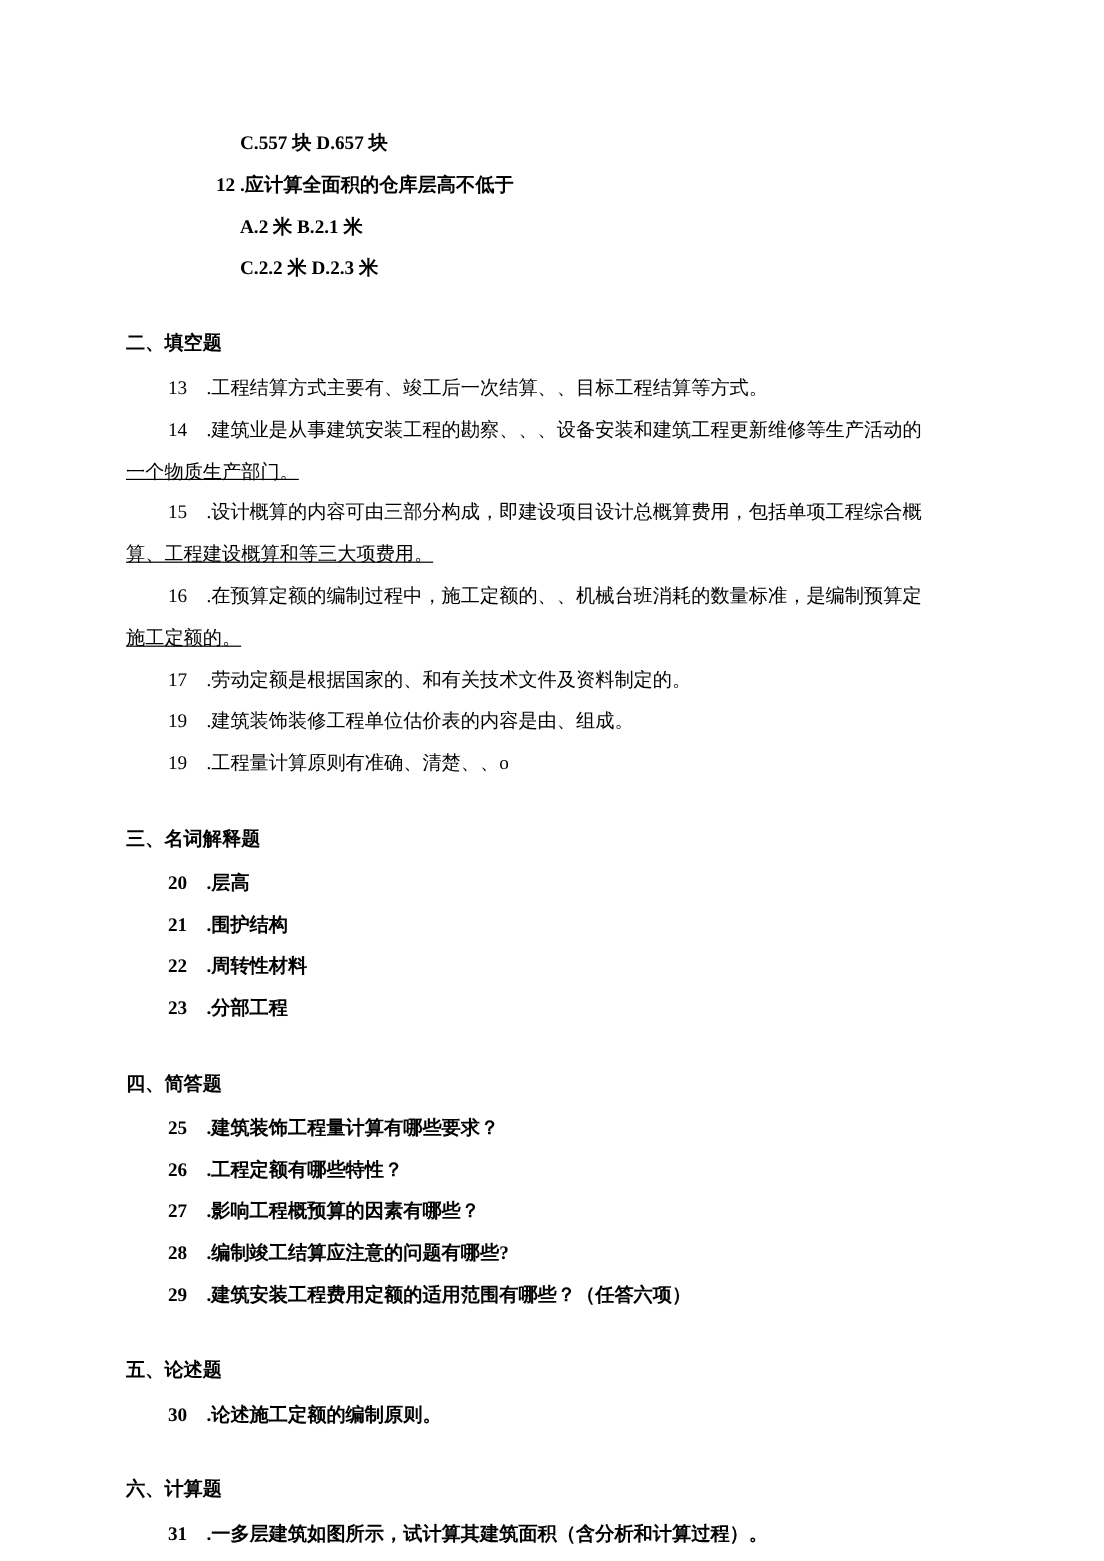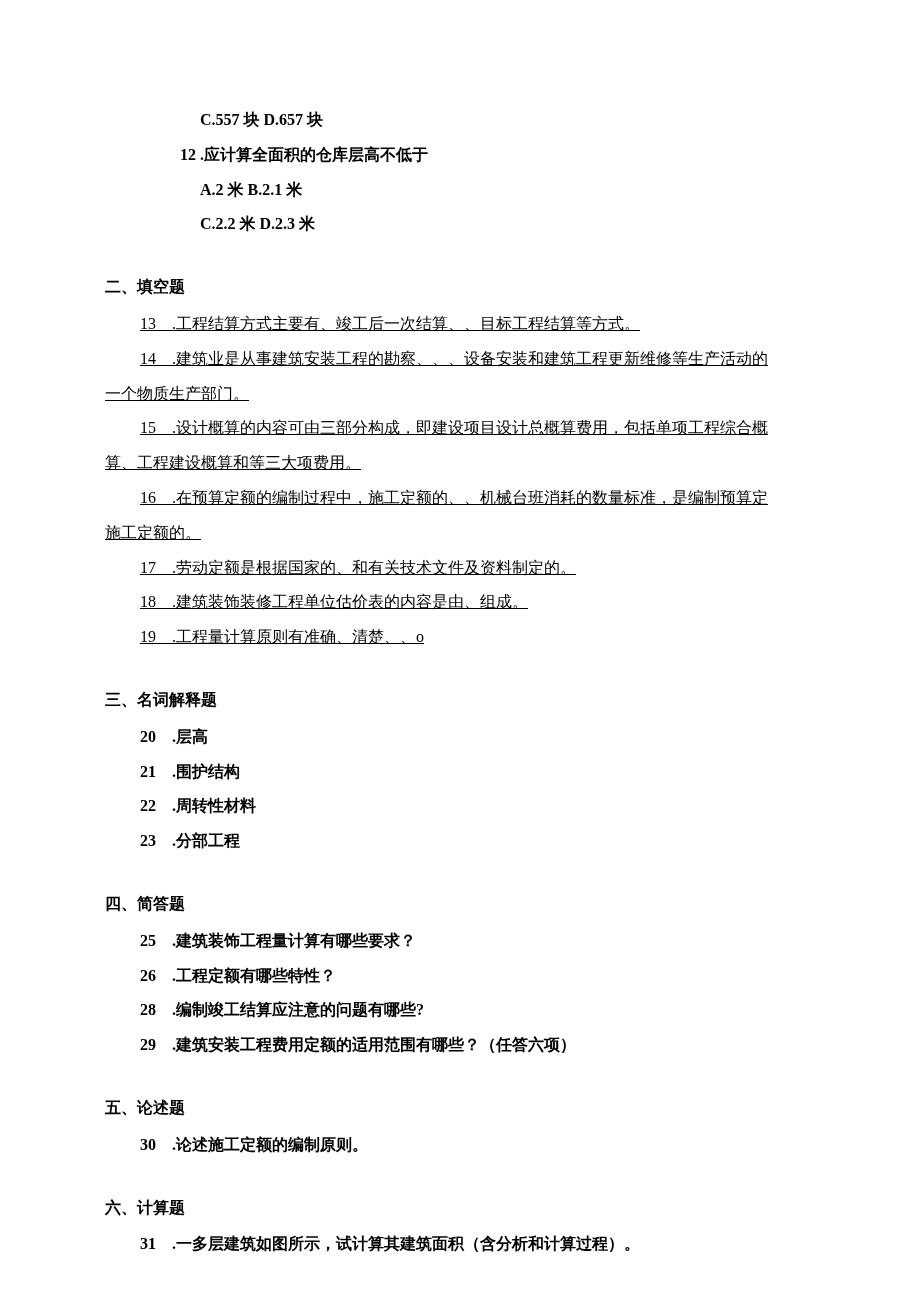--- a/index.html
+++ b/index.html
@@ -18,21 +18,20 @@
   .line {
     margin: 6px 0;
     font-weight: bold;
   }
   .indent-1 { padding-left: 35px; }
   .indent-2 { padding-left: 75px; }
   .indent-3 { padding-left: 95px; }
   .flow {
     text-indent: 35px;
     margin: 6px 0;
-    text-decoration: underline;
   }
   .flow-cont {
     text-indent: 0;
     margin: 6px 0;
     text-decoration: underline;
   }
   .section-title {
     margin-top: 34px;
     margin-bottom: 8px;
   }
@@ -53,32 +52,33 @@
 
   <div class="line section-title">二、填空题</div>
   <div class="flow">13　.工程结算方式主要有、竣工后一次结算、、目标工程结算等方式。</div>
   <div class="flow">14　.建筑业是从事建筑安装工程的勘察、、、设备安装和建筑工程更新维修等生产活动的</div>
   <div class="flow-cont">一个物质生产部门。</div>
   <div class="flow">15　.设计概算的内容可由三部分构成，即建设项目设计总概算费用，包括单项工程综合概</div>
   <div class="flow-cont">算、工程建设概算和等三大项费用。</div>
   <div class="flow">16　.在预算定额的编制过程中，施工定额的、、机械台班消耗的数量标准，是编制预算定</div>
   <div class="flow-cont">施工定额的。</div>
   <div class="flow">17　.劳动定额是根据国家的、和有关技术文件及资料制定的。</div>
-  <div class="flow">18　.建筑装饰装修工程单位估价表的内容是由、组成。</div>
+  <div class="flow">19　.建筑装饰装修工程单位估价表的内容是由、组成。</div>
   <div class="flow">19　.工程量计算原则有准确、清楚、、o</div>
 
   <div class="line section-title">三、名词解释题</div>
   <div class="line indent-1">20　.层高</div>
   <div class="line indent-1">21　.围护结构</div>
   <div class="line indent-1">22　.周转性材料</div>
   <div class="line indent-1">23　.分部工程</div>
 
   <div class="line section-title">四、简答题</div>
   <div class="line indent-1">25　.建筑装饰工程量计算有哪些要求？</div>
   <div class="line indent-1">26　.工程定额有哪些特性？</div>
+  <div class="line indent-1">27　.影响工程概预算的因素有哪些？</div>
   <div class="line indent-1">28　.编制竣工结算应注意的问题有哪些?</div>
   <div class="line indent-1">29　.建筑安装工程费用定额的适用范围有哪些？（任答六项）</div>
 
   <div class="line section-title">五、论述题</div>
   <div class="line indent-1">30　.论述施工定额的编制原则。</div>
 
   <div class="line section-title">六、计算题</div>
   <div class="line indent-1">31　.一多层建筑如图所示，试计算其建筑面积（含分析和计算过程）。</div>
 
 </div>

